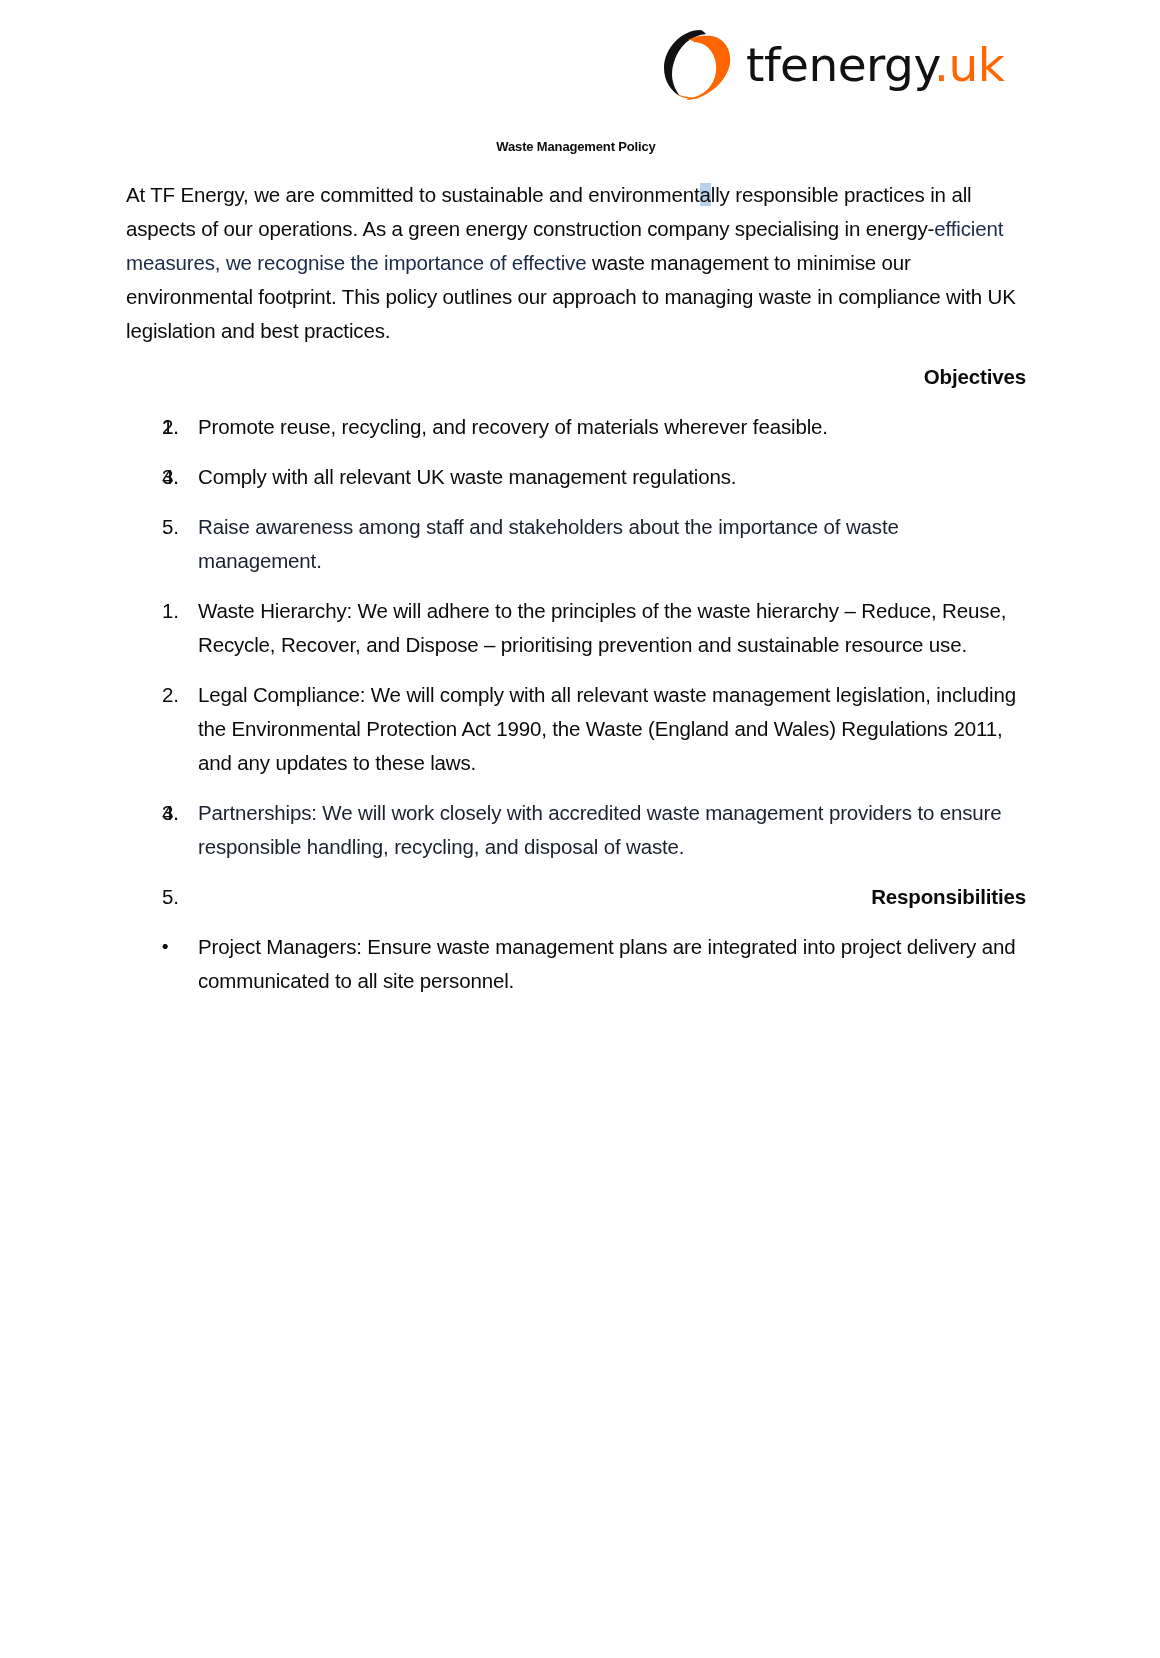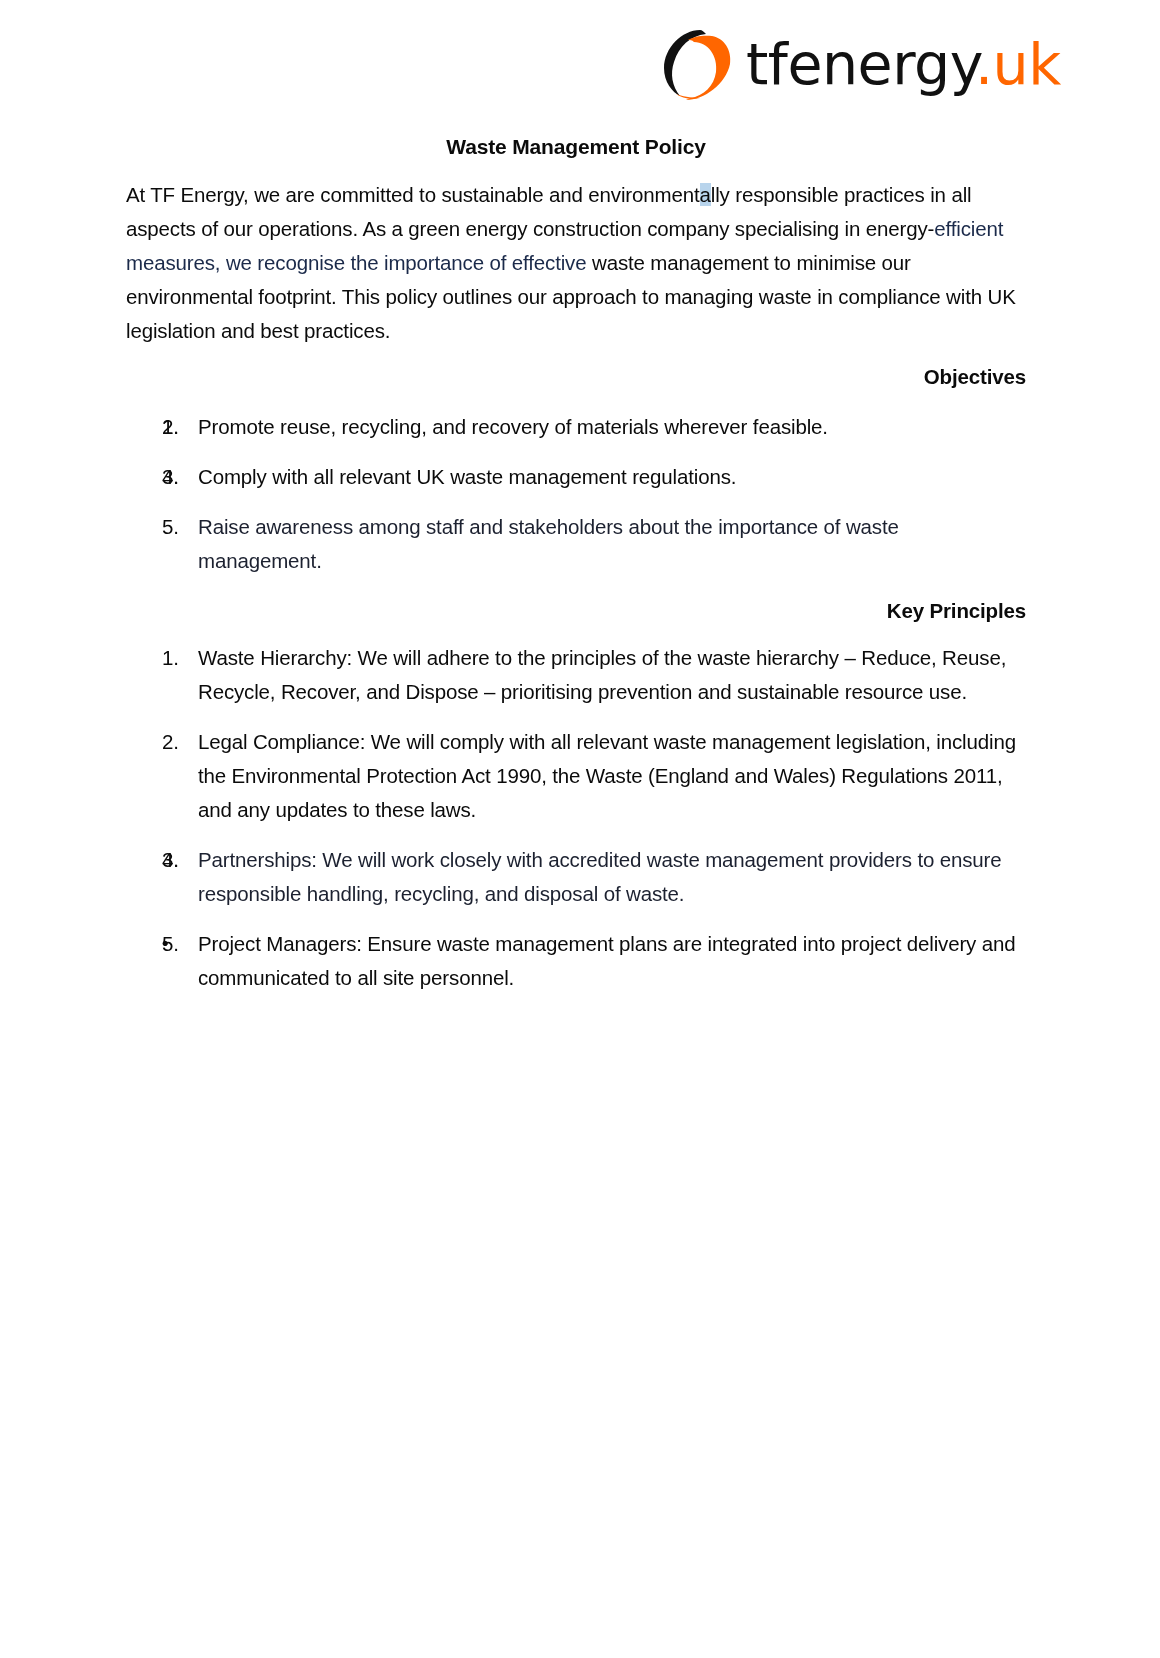--- a/index.html
+++ b/index.html
@@ -6,31 +6,31 @@
   body {
     width: 1160px; height: 1658px; position: relative; overflow: hidden;
     font-family: "Liberation Sans", sans-serif; color: #0b0b0b;
   }
   .logo {
     position: absolute; left: 660px; top: 26px; height: 76px;
     display: flex; align-items: center;
   }
   .logo-mark { width: 74px; height: 76px; margin-right: 12px; }
   .logo-text {
-    font-family: "DejaVu Sans", sans-serif; font-size: 57px; letter-spacing: -0.5px;
+    font-family: "DejaVu Sans", sans-serif; font-size: 47px; letter-spacing: -0.5px;
     color: #111; line-height: 1;
   }
   .logo-text .tld { color: #ff6600; }
 
   .doc {
     position: absolute; left: 126px; top: 130px; width: 900px;
     font-size: 20.5px; line-height: 34px; letter-spacing: -0.15px;
   }
   .title {
-    text-align: center; font-weight: bold; font-size: 21px;
+    text-align: center; font-weight: bold; font-size: 13px;
     margin: 0 0 14px 0; line-height: 34px; padding-left: 0;
   }
   .para { margin: 0 0 12px 0; }
   .navy { color: #1b2a4a; }
   .hl { background: #b8d4ec; }
   .heading { font-weight: bold; margin: 0 0 13px 0; line-height: 34px; text-align: right; }
   ol, ul { margin: 0 0 13px 0; padding: 0; list-style: none; }
   li { position: relative; padding-left: 72px; margin: 0 0 16px 0; }
   li .marker {
     position: absolute; left: 36px; top: 0; width: 30px;
@@ -57,26 +57,26 @@
 
   <div class="heading">Objectives</div>
   <ol>
     <li><span class="marker">1.</span></li>
     <li><span class="marker">2.</span><span>Promote reuse, recycling, and recovery of materials wherever feasible.</span></li>
     <li><span class="marker">3.</span></li>
     <li><span class="marker">4.</span><span>Comply with all relevant UK waste management regulations.</span></li>
     <li><span class="marker">5.</span><span class="dark">Raise awareness among staff and stakeholders about the importance of waste management.</span></li>
   </ol>
 
-  <div class="heading">Key Principles</div>
   <ol>
     <li><span class="marker">1.</span><span>Waste Hierarchy: We will adhere to the principles of the waste hierarchy – Reduce, Reuse, Recycle, Recover, and Dispose – prioritising prevention and sustainable resource use.</span></li>
     <li><span class="marker">2.</span><span>Legal Compliance: We will comply with all relevant waste management legislation, including the Environmental Protection Act 1990, the Waste (England and Wales) Regulations 2011, and any updates to these laws.</span></li>
     <li><span class="marker">3.</span></li>
     <li><span class="marker">4.</span><span class="dark">Partnerships: We will work closely with accredited waste management providers to ensure responsible handling, recycling, and disposal of waste.</span></li>
     <li><span class="marker">5.</span></li>
   </ol>
 
+  <div class="heading">Responsibilities</div>
   <ul>
     <li><span class="marker">•</span></li>
     <li><span class="marker">•</span><span>Project Managers: Ensure waste management plans are integrated into project delivery and communicated to all site personnel.</span></li>
   </ul>
 </div>
 
 </body></html>

